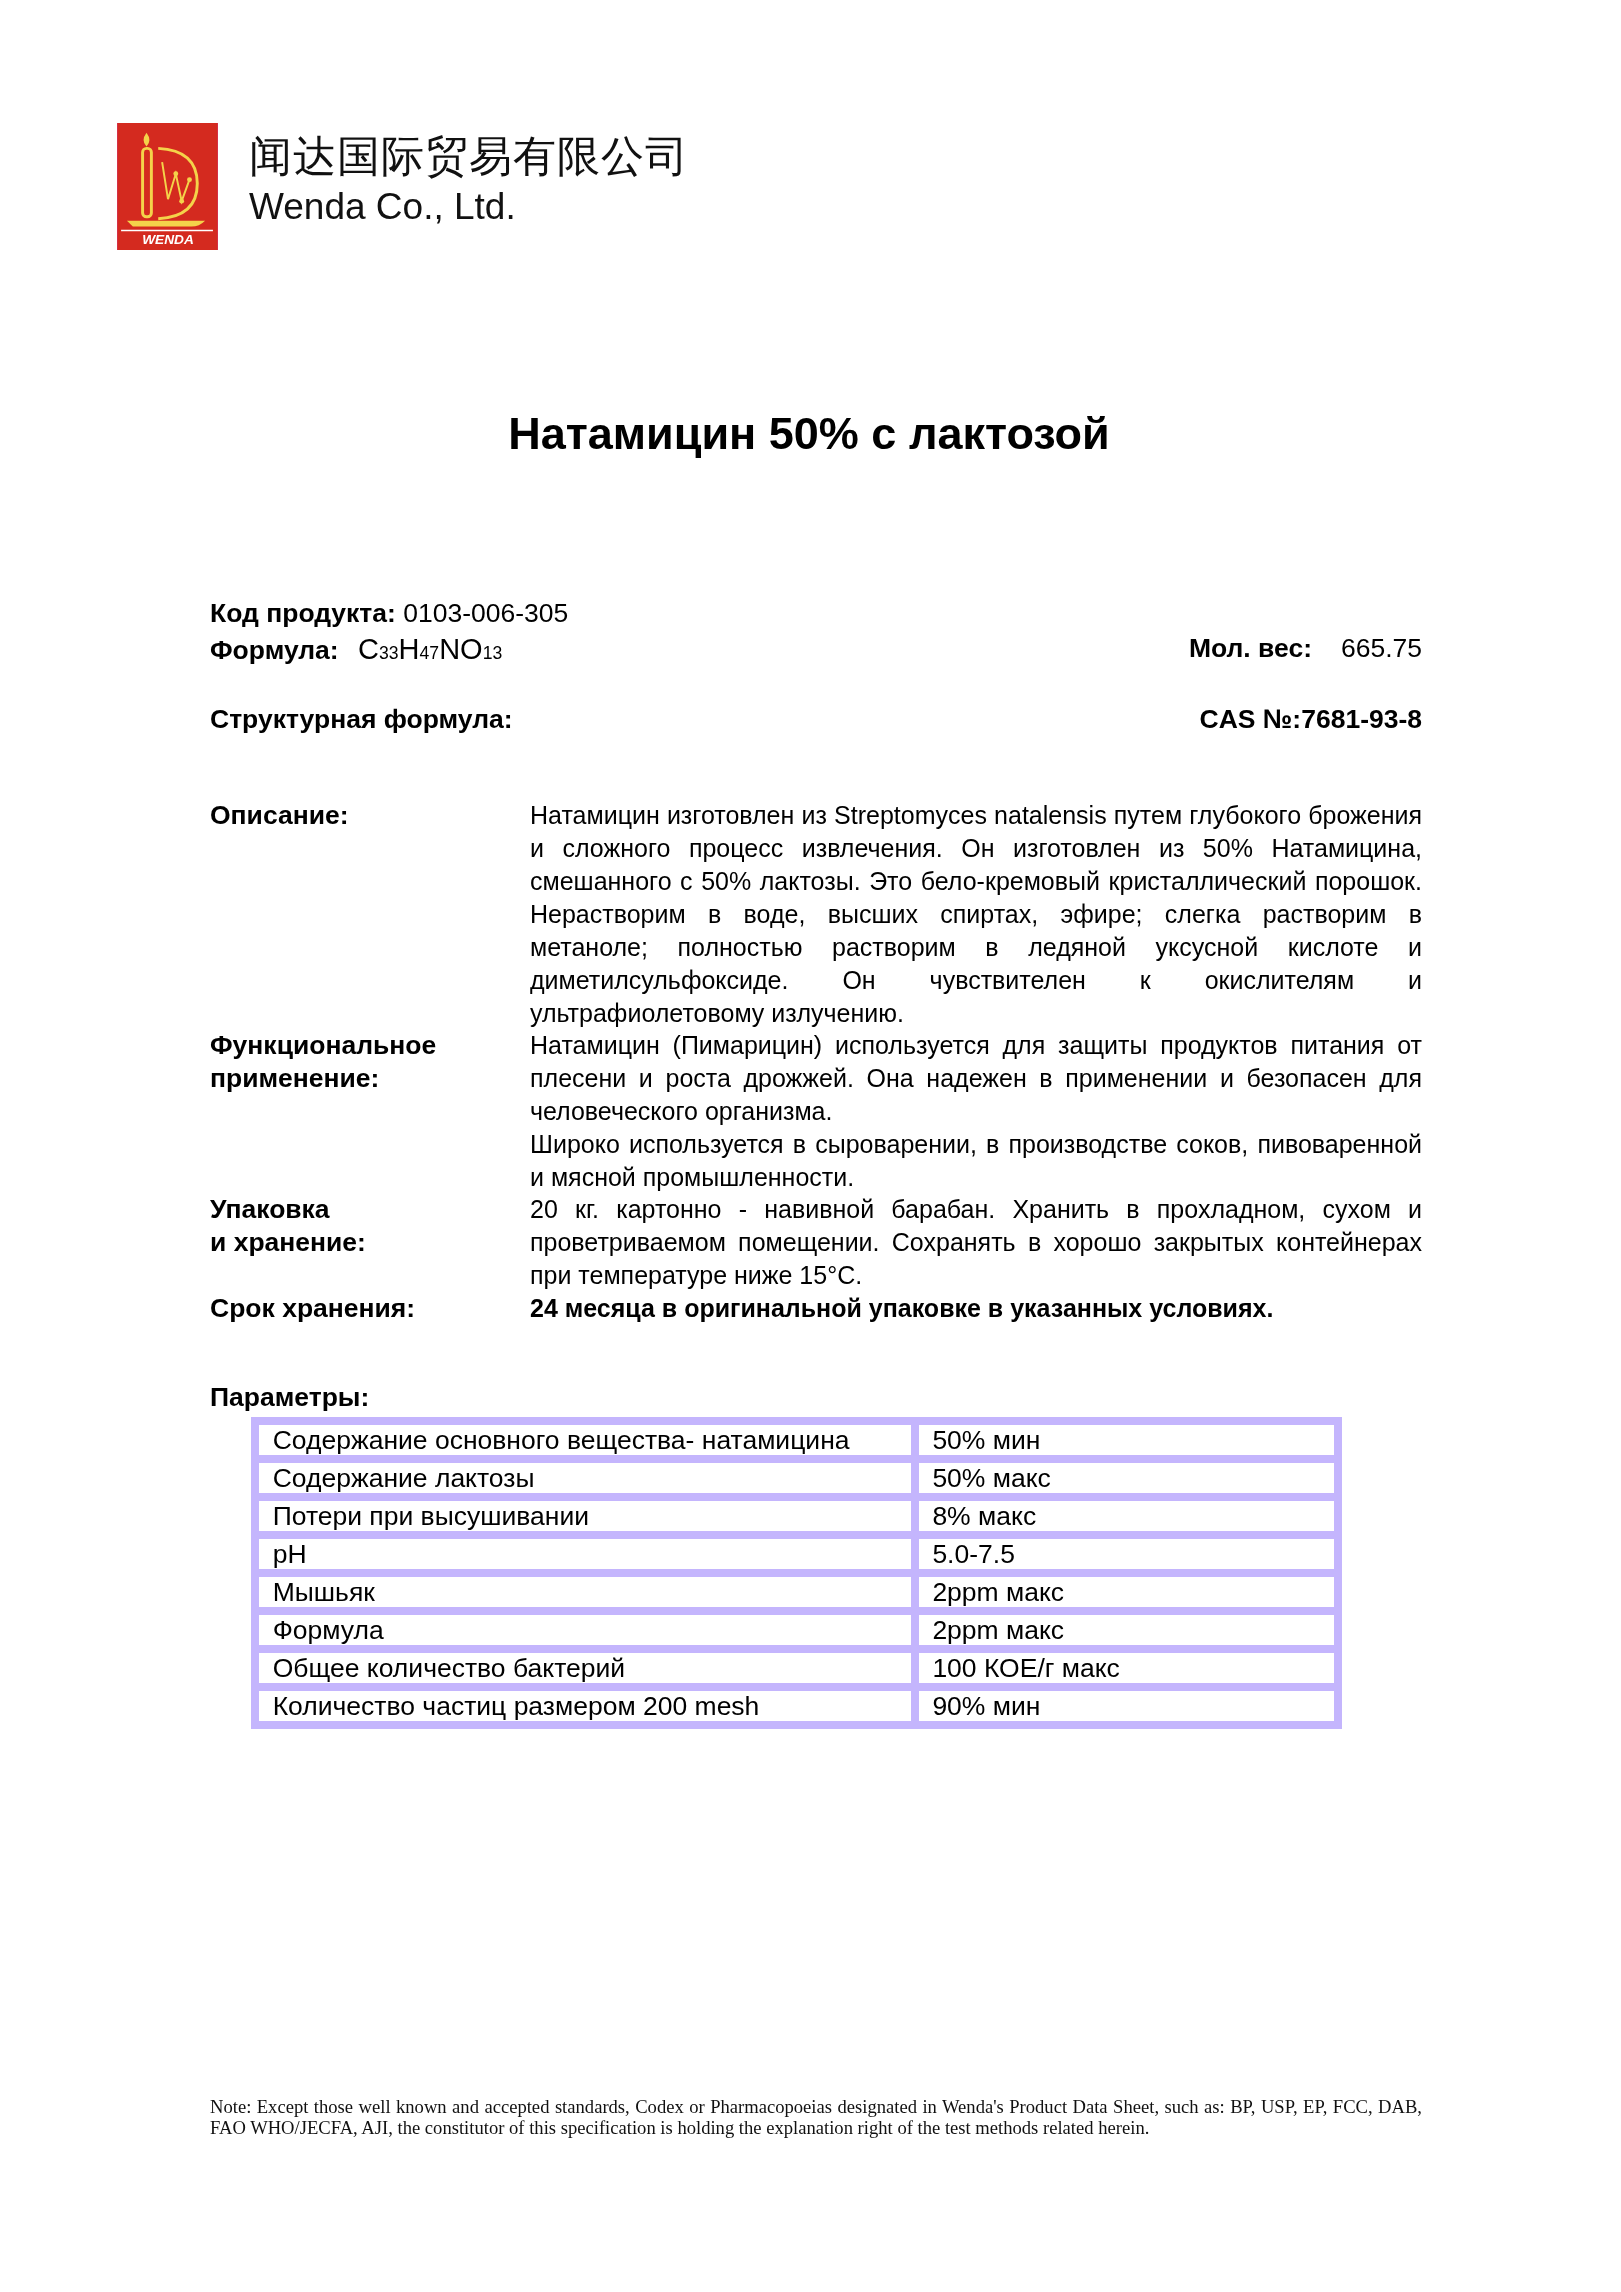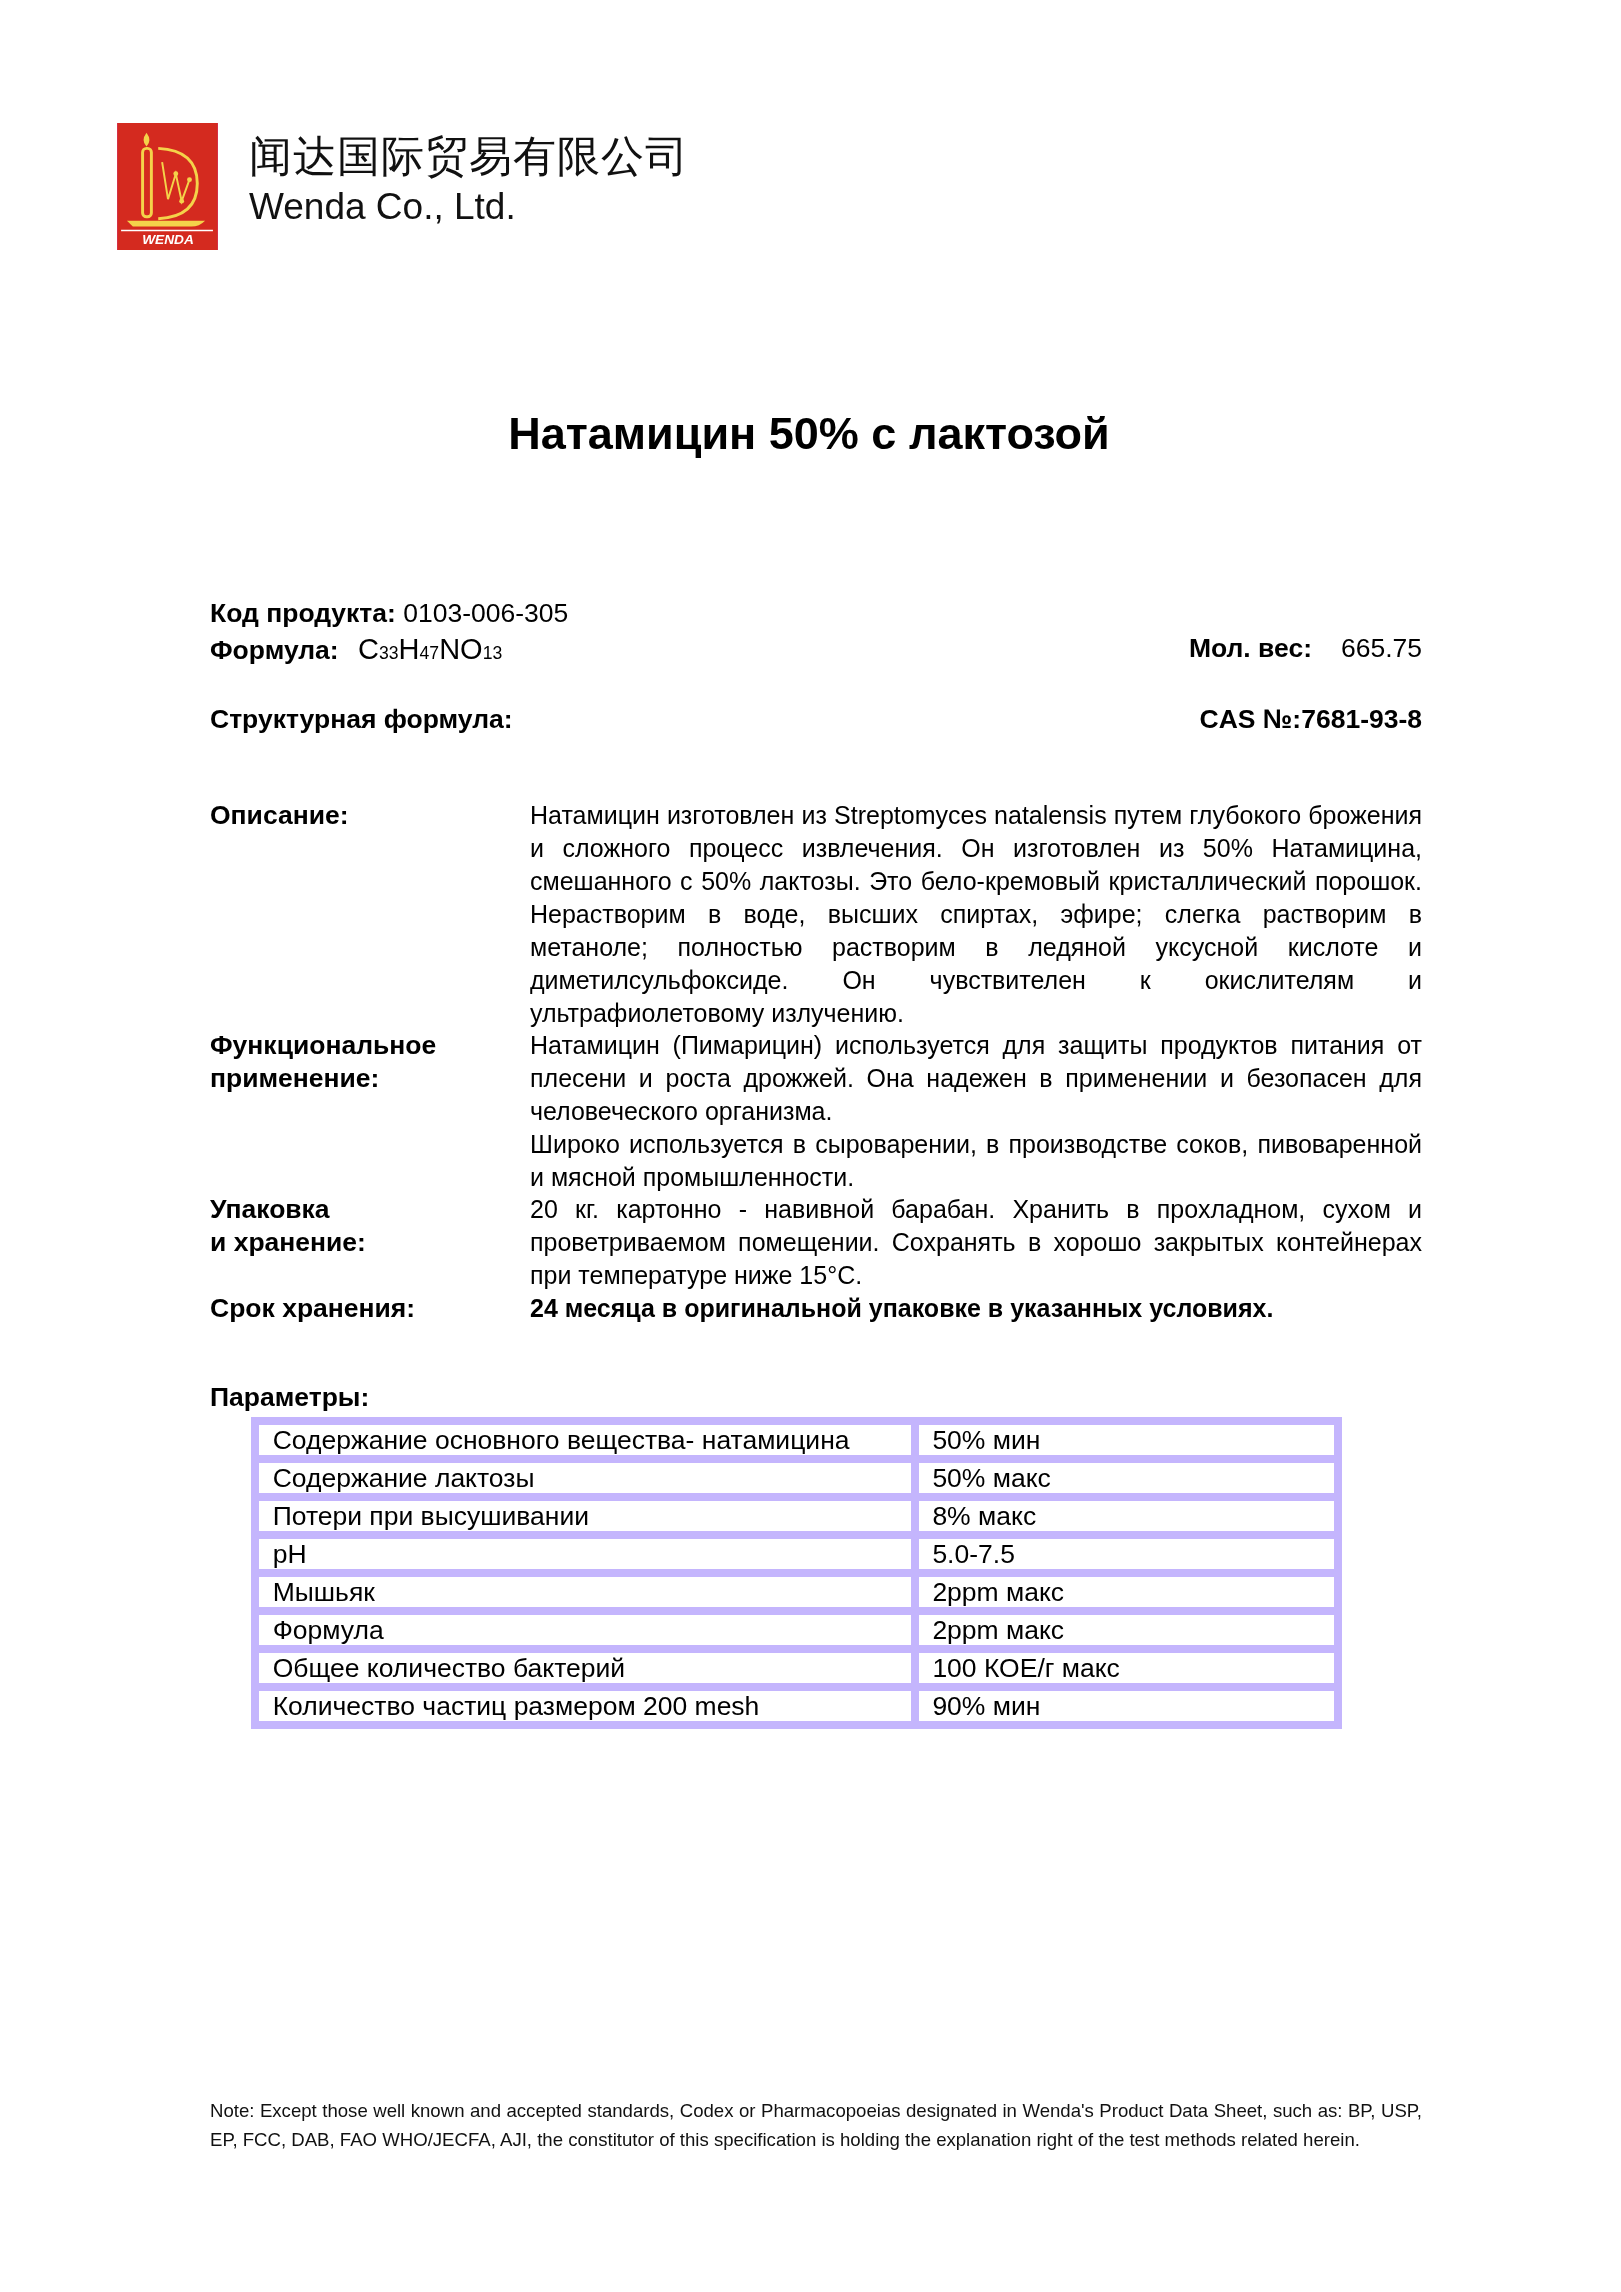--- a/index.html
+++ b/index.html
@@ -24,21 +24,21 @@
   .sec-body { left: 530px; width: 892px; font-size: 25px; line-height: 33px; text-align: justify; }
   .sec-body p { margin: 0; }
 
   .params-title { left: 210px; top: 1382px; font-size: 26.5px; font-weight: bold; }
 
   table.params { position: absolute; left: 251px; top: 1417px; width: 1091px; border-collapse: collapse; }
   table.params td { border: 8px solid #c4b5fd; height: 30px; padding: 0 0 0 13.7px; font-size: 26.5px; line-height: 30px;
                     vertical-align: middle; white-space: nowrap; }
   table.params td.name { width: 638px; }
 
-  .note { left: 210px; top: 2096px; width: 1212px; font-size: 18.6px; line-height: 29px; text-align: justify; color: #111; }
+  .note { left: 210px; top: 2096px; width: 1212px; font-size: 18.6px; line-height: 21px; text-align: justify; color: #111; font-family: Liberation Serif, serif; }
 </style>
 </head>
 <body>
 
 <div class="abs logo-box">
   <svg viewBox="0 0 103 130">
     <rect x="0" y="0" width="103" height="130" fill="#d42a1f"></rect>
 
     <path d="M30 10 q-6 8 0 14 q6 -6 0 -14z" fill="#f4d34a"></path>
 

